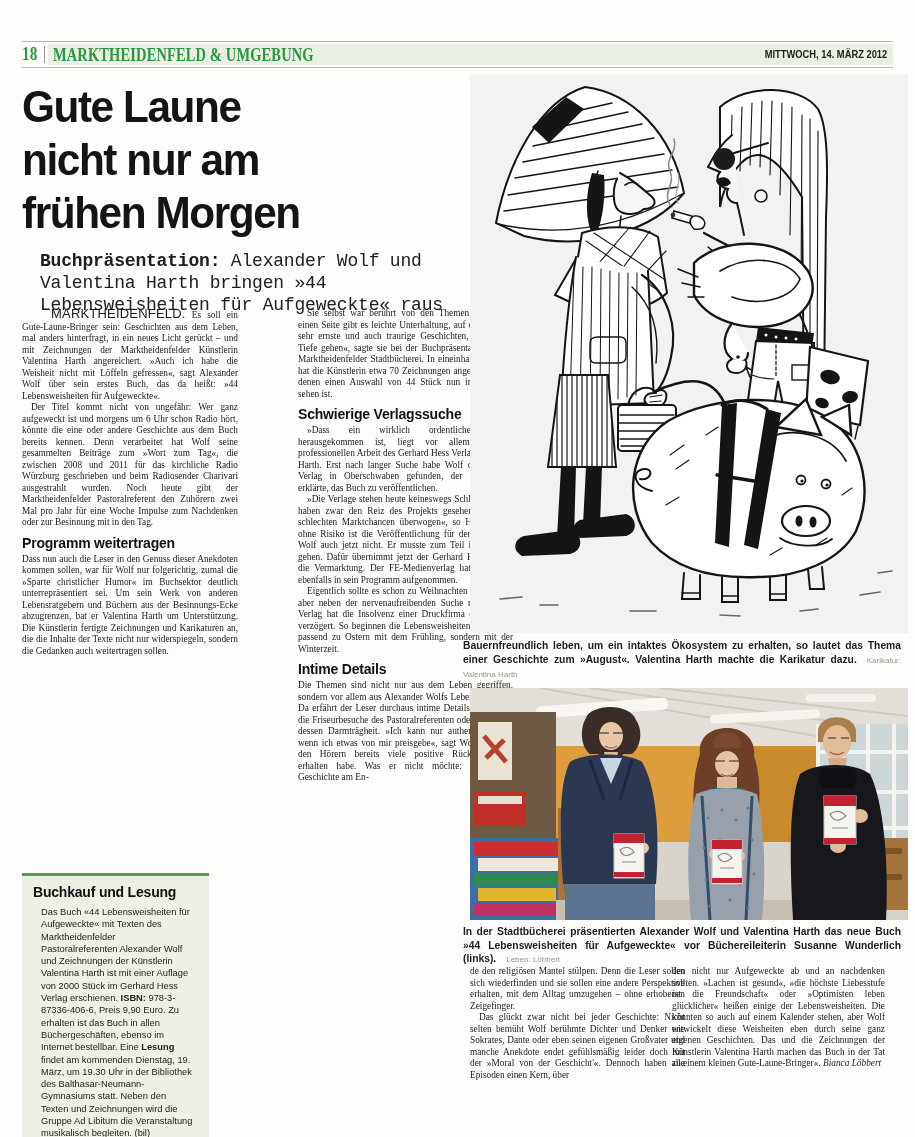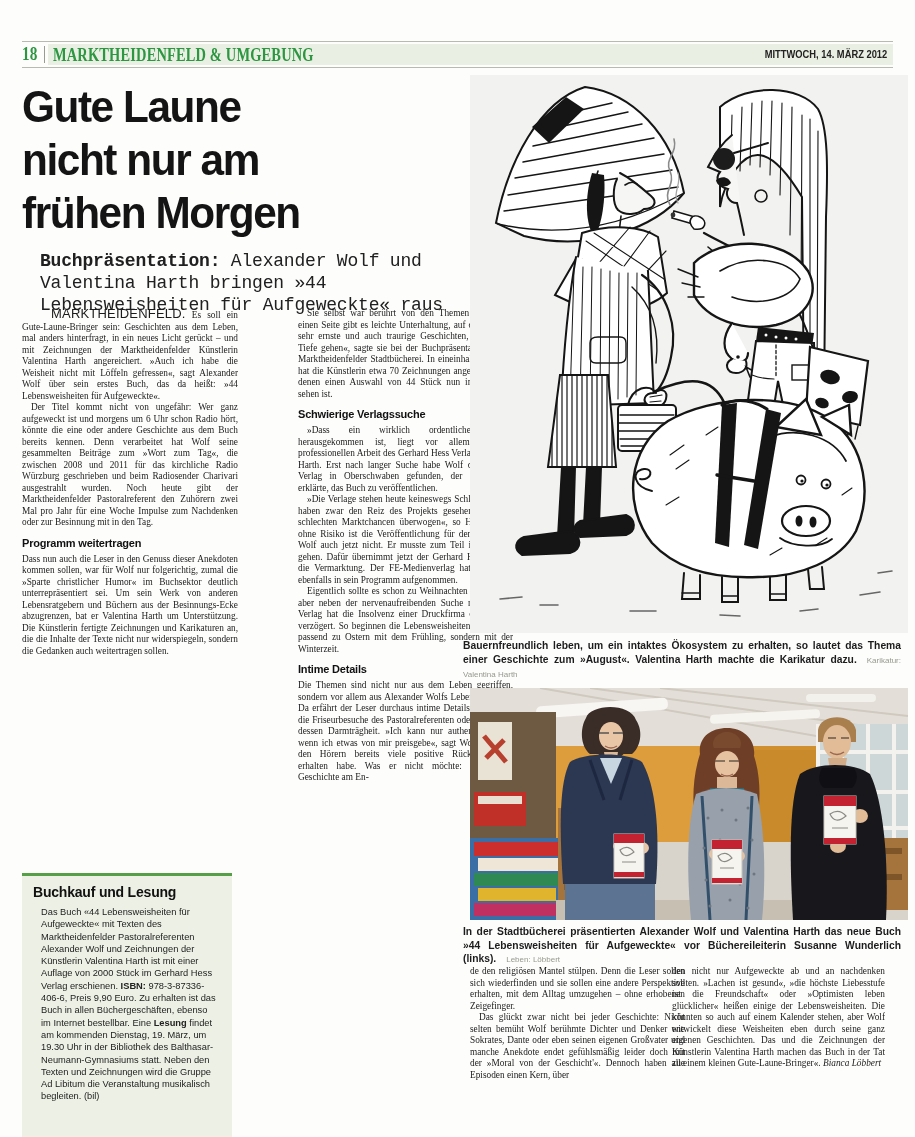--- a/index.html
+++ b/index.html
@@ -28,29 +28,29 @@
            font-size:18px;line-height:22px;color:#202020;letter-spacing:-.2px;}
 
   
   .col{position:absolute;top:308px;font-size:9.3px;line-height:11.5px;text-align:justify;overflow:hidden;}
   #col1{left:22px;width:216px;height:560px;}
   #col2{left:262px;width:215px;height:829px;margin-left:36px;}
   #col3{left:470px;top:966px;width:215px;height:171px;}
   #col4{left:672px;top:966px;width:213px;height:171px;}
   .col p{margin:0;}
   .col p.ind{text-indent:9px;}
-  .col h3{font-family:"Liberation Sans",sans-serif;font-size:11px;line-height:13px;
+  .col h3{font-family:"Liberation Sans",sans-serif;font-size:14px;line-height:13px;
           margin:8px 0 4px;color:#111;text-align:left;letter-spacing:-.2px;}
   .seg-lead{font-family:"Liberation Sans",sans-serif;font-weight:normal;font-size:13px;letter-spacing:.2px;padding-left:29px;}
   .seg-b{font-weight:bold;}
   .seg-i{font-style:italic;}
   .seg-credit{color:#98988f;font-weight:normal;font-size:8px;padding-left:10px;letter-spacing:0;}
 
   
-  #infobox{position:absolute;left:22px;top:873px;width:210px;height:264px;box-sizing:border-box;
+  #infobox{position:absolute;left:22px;top:873px;width:187px;height:264px;box-sizing:border-box;
            background:#edf1e5;border-top:3px solid #55a047;padding:8px 16px 6px 11px;
            font-family:"Liberation Sans",sans-serif;}
   #infobox h2{margin:0 0 6px 0;font-size:14px;letter-spacing:-.2px;color:#111;}
   #infobox .boxtext{font-size:9.3px;line-height:12.3px;color:#222;margin-left:8px;}
 
   
   .figure{position:absolute;left:470px;width:438px;}
   #caricature{top:75px;height:558px;background:#f2f2f0;}
   #photo{top:688px;height:232px;background:#ccc;}
   .caption{position:absolute;left:463px;width:438px;font-family:"Liberation Sans",sans-serif;

